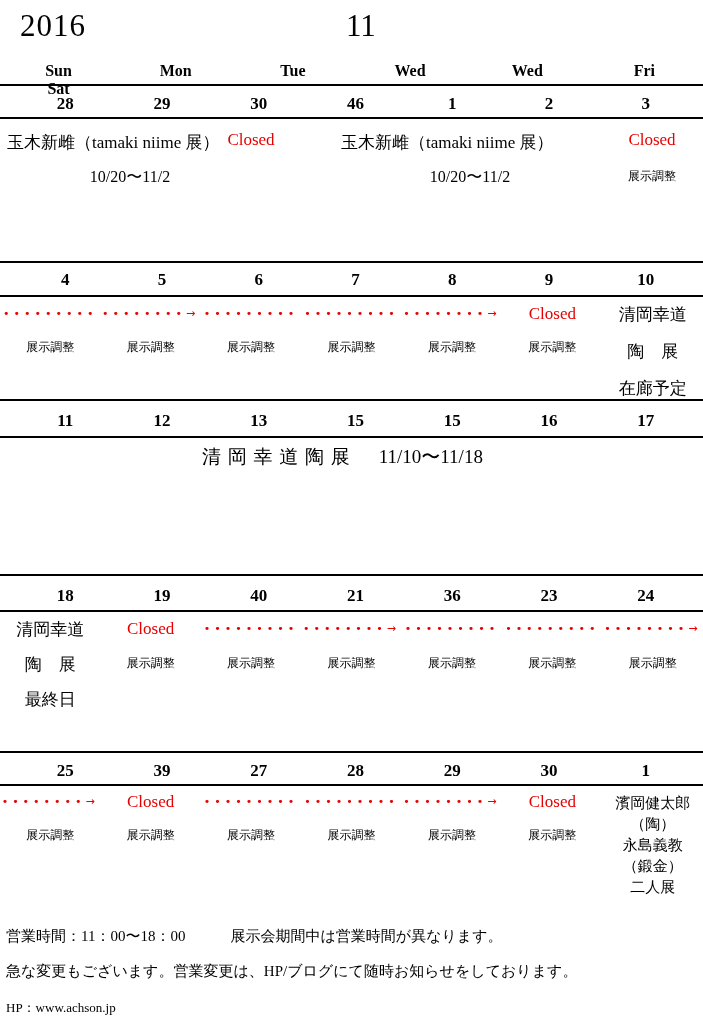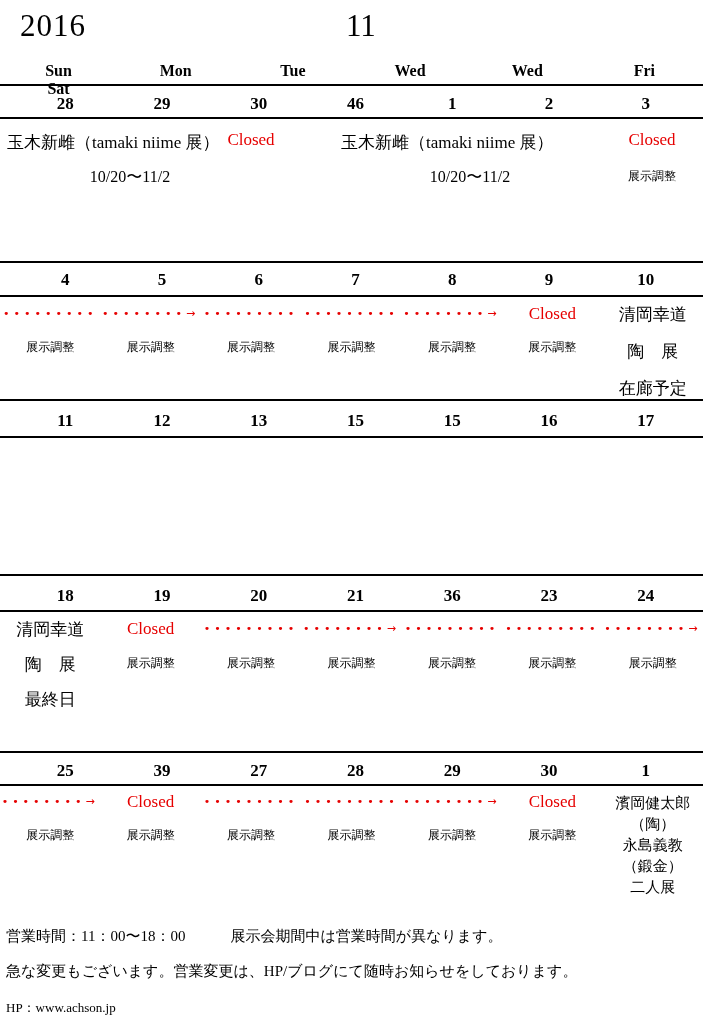--- a/index.html
+++ b/index.html
@@ -134,25 +134,29 @@
   <div class="dates" style="top:411px">
     <div>11</div>
     <div>12</div>
     <div>13</div>
     <div>15</div>
     <div>15</div>
     <div>16</div>
     <div>17</div>
   </div>
 
+  <div class="w3row">
+    <span class="t">清 岡 幸 道 陶 展</span>
+    <span class="d">11/10〜11/18</span>
+  </div>
 
   <div class="dates" style="top:586px">
     <div>18</div>
     <div>19</div>
-    <div>20</div>
+    <div>40</div>
     <div>21</div>
     <div>36</div>
     <div>23</div>
     <div>24</div>
   </div>
 
   <div class="cells w4" style="top:620px">
     <div class="cell lh35">
       <div class="ln">清岡幸道</div>
       <div class="ln">陶　展</div>

